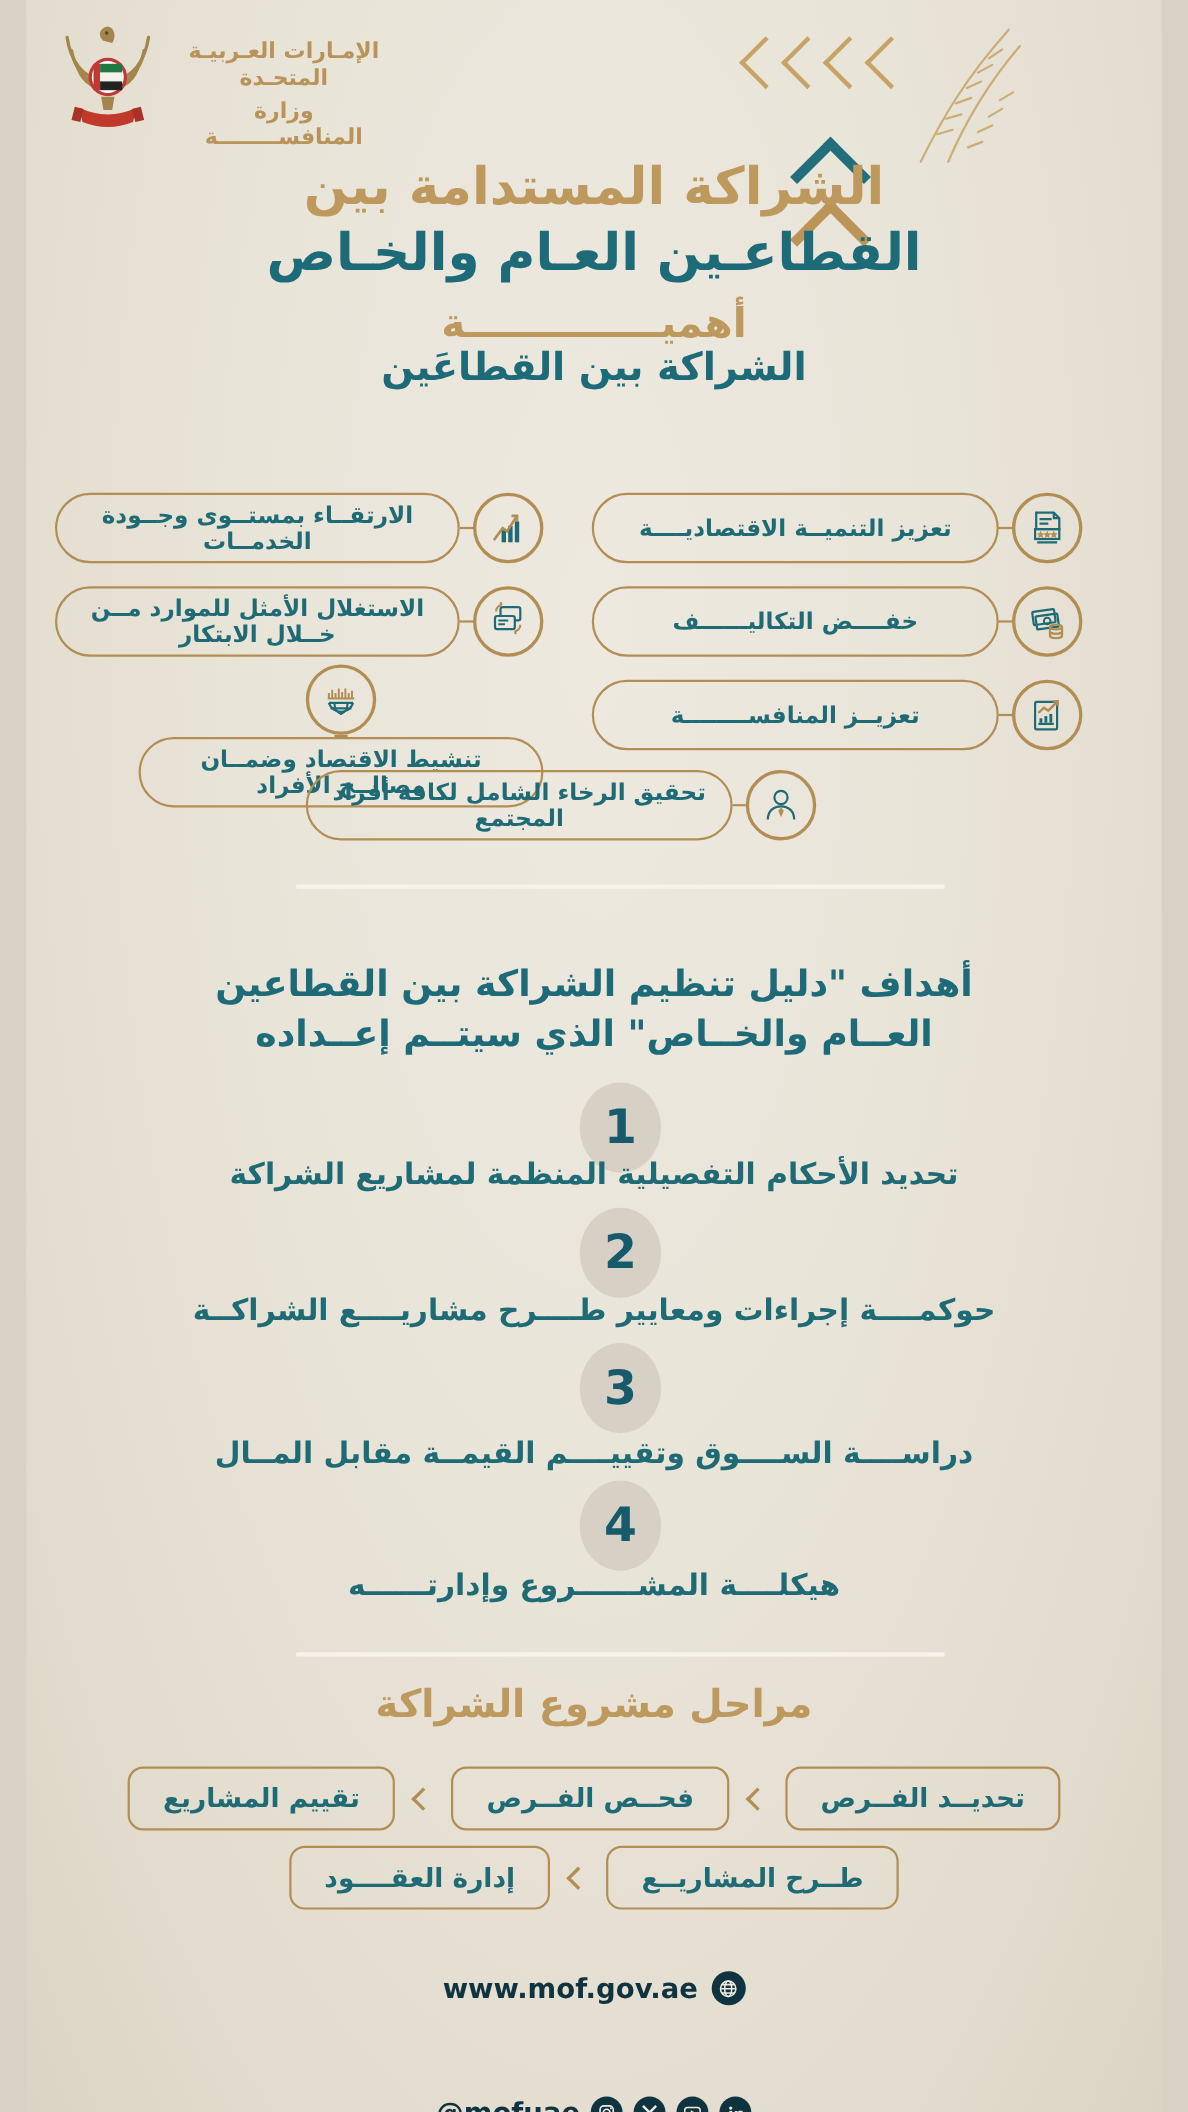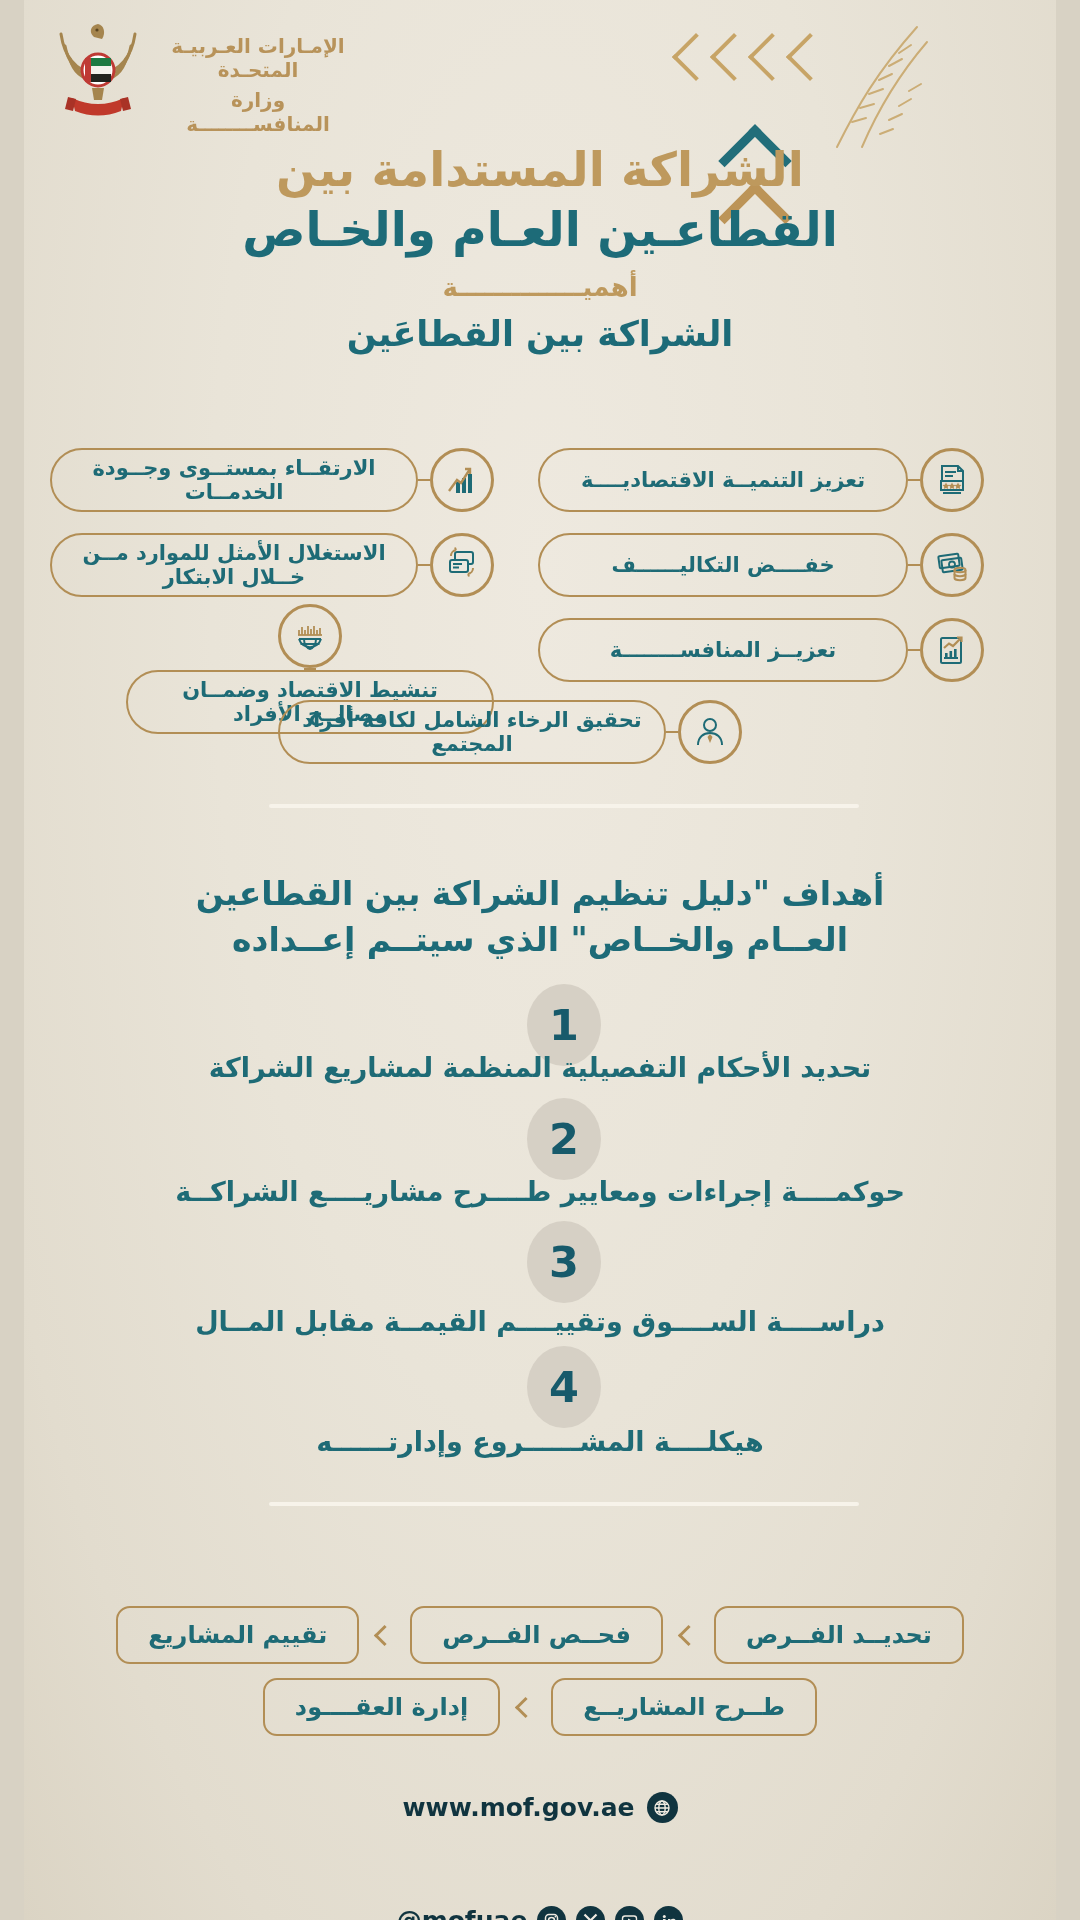--- a/index.html
+++ b/index.html
@@ -22,21 +22,21 @@
   .deco-tr1 { width:34px; height:34px; top:40px; left:655px; }
   .deco-tr2 { width:34px; height:34px; top:40px; left:693px; }
   .deco-tr3 { width:34px; height:34px; top:40px; left:731px; }
   .deco-tr4 { width:34px; height:34px; top:40px; left:769px; }
   .deco-t-teal { width:52px; height:52px; top:135px; left:705px; border-left:9px solid #226E7A; border-top:9px solid #226E7A; }
   .deco-t-gold { width:52px; height:52px; top:192px; left:705px; border-left:9px solid #BC9457; border-top:9px solid #BC9457; }
   .branches { position:absolute; top:12px; left:798px; }
   
   .main-title1 { position:absolute; top:142px; width:100%; text-align:center; font-size:47px; font-weight:bold; color:#BE995D; }
   .main-title2 { position:absolute; top:202px; width:100%; text-align:center; font-size:47px; font-weight:bold; color:#1D6B78; }
-  .imp-h1 { position:absolute; top:272px; width:100%; text-align:center; font-size:26px; font-weight:bold; color:#BE995D; }
+  .imp-h1 { position:absolute; top:272px; width:100%; text-align:center; font-size:37px; font-weight:bold; color:#BE995D; }
   .imp-h2 { position:absolute; top:314px; width:100%; text-align:center; font-size:35px; font-weight:bold; color:#1D6B78; }
   
   .benefit { position:absolute; display:flex; align-items:center; }
   .icon-circle { width:64px; height:64px; border:3px solid #B28E55; border-radius:50%; display:flex; align-items:center; justify-content:center; flex:0 0 auto; }
   .connector { width:12px; height:0; border-top:2.5px solid #B28E55; flex:0 0 auto; }
   .pill { border:2.5px solid #B28E55; border-radius:33px; height:64px; display:flex; align-items:center; justify-content:center; text-align:center; color:#1E6B76; font-weight:bold; font-size:21px; padding:0 18px; }
   .pw-r { width:370px; } .pw-l { width:368px; } .pw-w { width:388px; }
   .b0 { top:448px; right:72px; }  .b1 { top:448px; right:562px; }
   .b2 { top:533px; right:72px; }  .b3 { top:533px; right:562px; }
   .b4 { top:618px; right:72px; }  .b5 { top:604px; right:562px;flex-direction:column; }
@@ -241,20 +241,21 @@
   <div class="goal-text gt1">تحديد الأحكام التفصيلية المنظمة لمشاريع الشراكة</div>
   <div class="goal-num gn2">2</div>
   <div class="goal-text gt2">حوكمــــة إجراءات ومعايير طــــرح مشاريــــع الشراكــة</div>
   <div class="goal-num gn3">3</div>
   <div class="goal-text gt3">دراســــة الســــوق وتقييــــم القيمــة مقابل المــال</div>
   <div class="goal-num gn4">4</div>
   <div class="goal-text gt4">هيكلــــة المشــــــروع وإدارتــــــه</div>
 
   <div class="divider div2"></div>
 
+  <div class="ph-h">مراحل مشروع الشراكة</div>
   <div class="ph-row ph-row1">
     <div class="ph-pill">تحديــد الفــرص</div>
     <span class="ph-arrow"></span>
     <div class="ph-pill">فحــص الفــرص</div>
     <span class="ph-arrow"></span>
     <div class="ph-pill">تقييم المشاريع</div>
   </div>
   <div class="ph-row ph-row2">
     <div class="ph-pill">طــرح المشاريــع</div>
     <span class="ph-arrow"></span>

